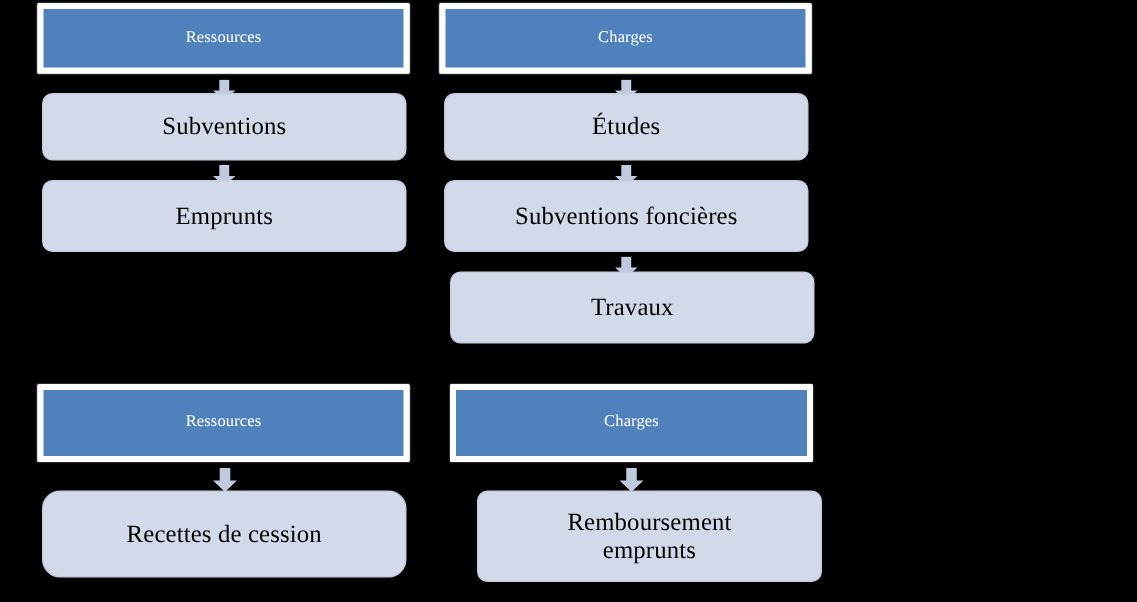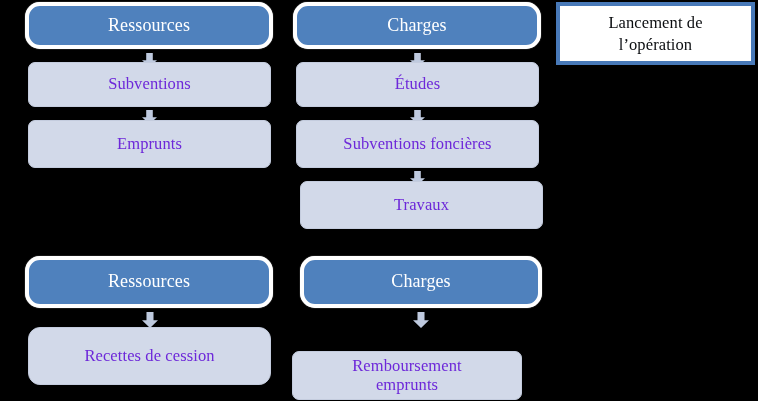--- a/index.html
+++ b/index.html
@@ -31,36 +31,36 @@
     justify-content: center;
     text-align: center;
     line-height: 1.14;
     letter-spacing: .1px;
   }
 
   
   .node.header {
     background: #4F81BD;
     border: 4px solid #FFFFFF;
-    border-radius: 15px;
+    border-radius: 1px;
     color: #FFFFFF;
-    font-size: 18px;
+    font-size: 11px;
     box-shadow: 0 0 1px 0 rgba(255,255,255,.85);
   }
   .node.header .cap {
     display: block;
     padding-bottom: 1px;
   }
 
   
   .node.step {
     background: #D2D9E9;
     border: 1px solid #C4CCDE;
     border-radius: 7px;
-    color: #6d28d9;
+    color: #000000;
     font-size: 16.5px;
   }
 
   
   .node.callout {
     background: #FFFFFF;
     border: 4px solid #4879B8;
     border-radius: 0;
     color: #0B0D10;
     font-size: 16.5px;
@@ -112,40 +112,36 @@
   <div class="node step" style="left:296px; top:120px; width:243px; height:48px;">
     <span>Subventions foncières</span>
   </div>
 
   <div class="arrow" style="left:410px; top:171px; width:15px; height:14px;"></div>
 
   <div class="node step" style="left:300px; top:181px; width:243px; height:48px;">
     <span>Travaux</span>
   </div>
 
-  <div class="node callout two-line" style="left:556px; top:2px; width:199px; height:63px;">
-    <span>Lancement de
-l’opération</span>
-  </div>
 
   <div class="node header" style="left:25px; top:256px; width:248px; height:52px;">
     <span class="cap">Ressources</span>
   </div>
 
   <div class="arrow" style="left:142px; top:312px; width:16px; height:16px;"></div>
 
   <div class="node step" style="left:28px; top:327px; width:243px; height:58px;border-radius:12px;">
     <span>Recettes de cession</span>
   </div>
 
   <div class="node header" style="left:300px; top:256px; width:242px; height:52px;">
     <span class="cap">Charges</span>
   </div>
 
   <div class="arrow" style="left:413px; top:312px; width:16px; height:16px;"></div>
 
-  <div class="node step two-line" style="left:292px; top:327px; width:230px; height:49px;margin-top:24px;">
+  <div class="node step two-line" style="left:318px; top:327px; width:230px; height:61px;">
     <span>Remboursement
 emprunts</span>
   </div>
 
 
 </div>
 
 </body></html>

